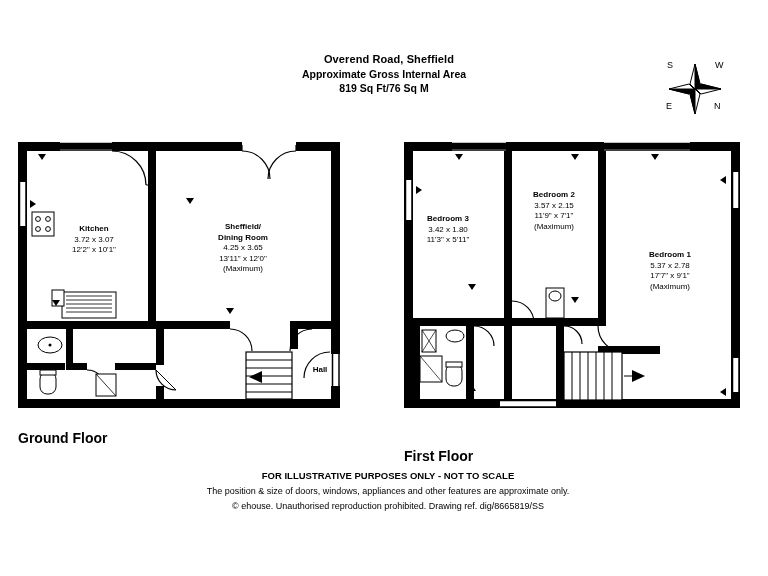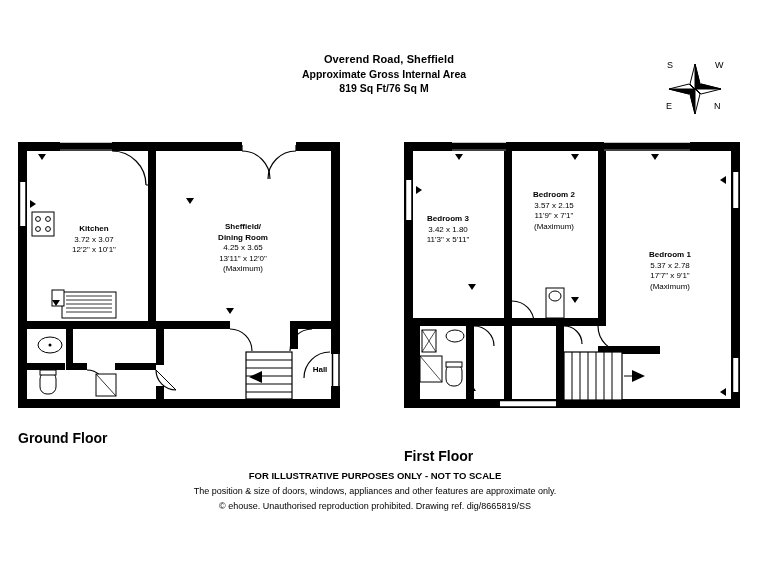--- a/index.html
+++ b/index.html
@@ -50,20 +50,21 @@
   #ground-floor-label { left: 18px; top: 430px; }
   #first-floor-label { left: 404px; top: 448px; }
 
   
   .footer {
     position: absolute;
     left: 0; top: 468px;
     width: 750px;
     text-align: center;
     line-height: 1.65;
+    padding-left: 13px;
   }
   .footer .f1 { font-size: 9.5px; font-weight: bold; }
   .footer .f2 { font-size: 9px; }
   .footer .f3 { font-size: 9px; }
 
   
   .room {
     position: absolute;
     text-align: center;
     font-size: 8px;

